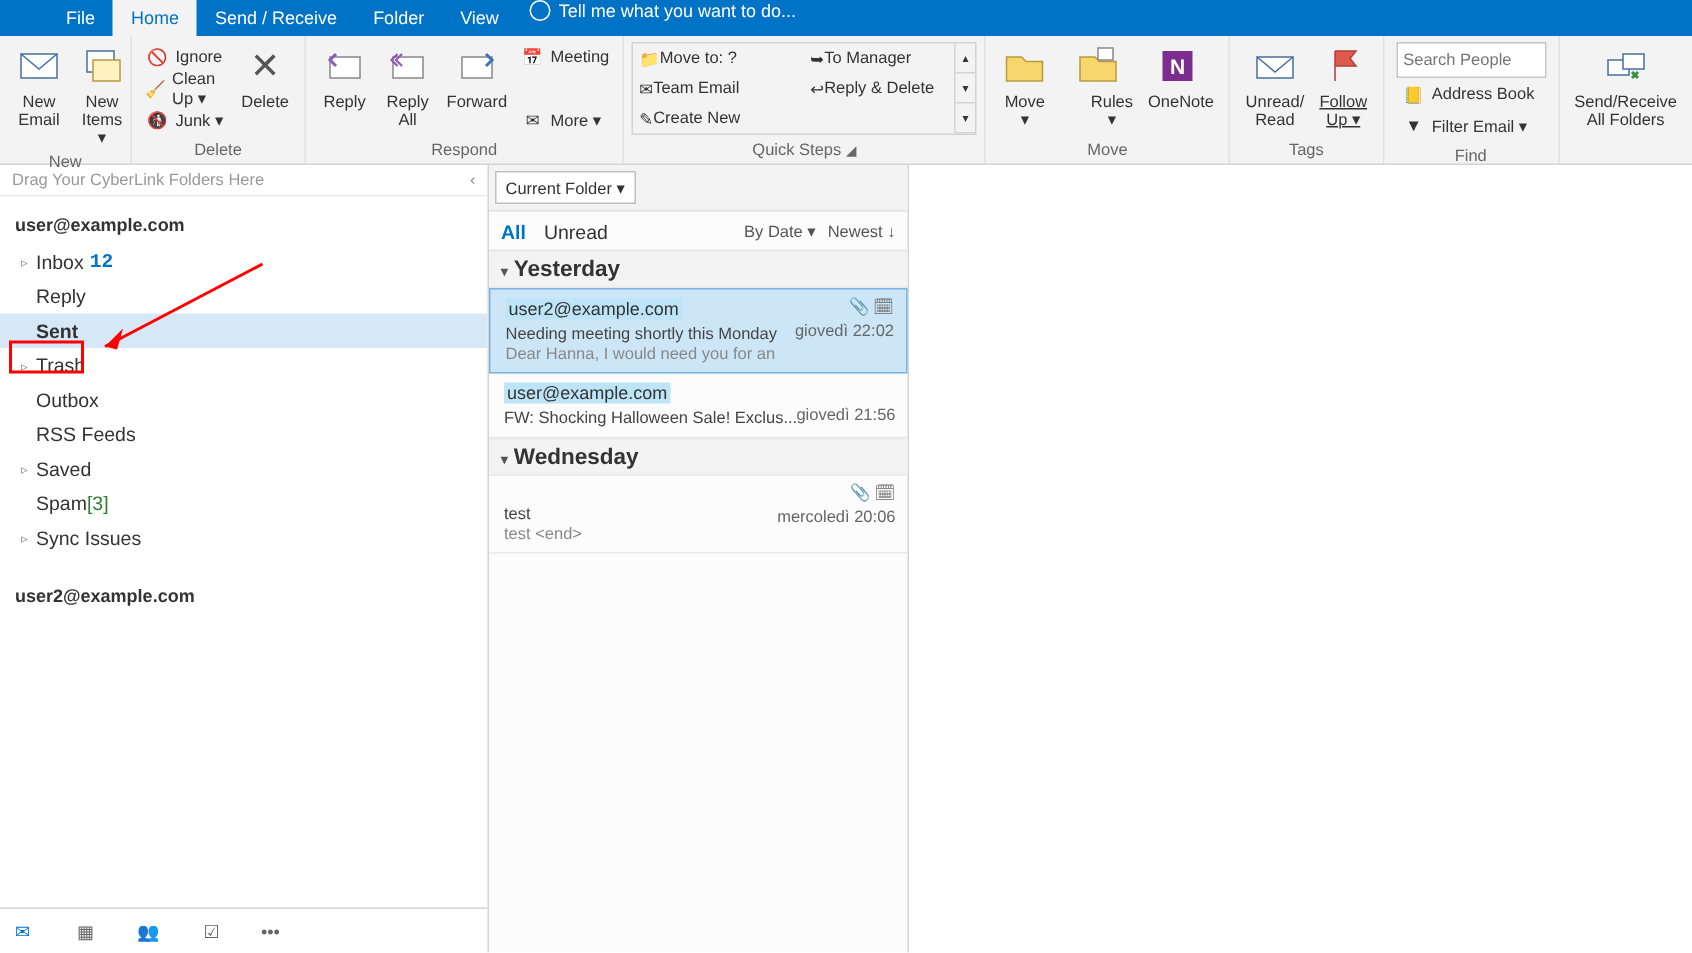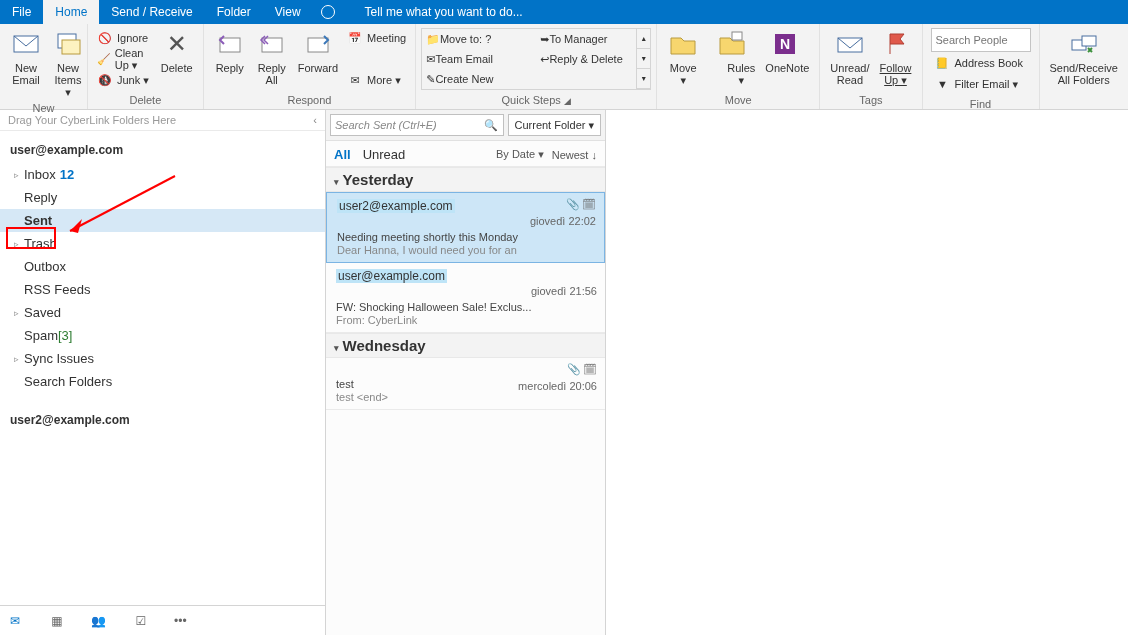--- a/index.html
+++ b/index.html
@@ -1,22 +1,22 @@
 <!DOCTYPE html>
 <html><head>
 <meta charset="utf-8">
 <style>
 * { box-sizing: border-box; margin: 0; padding: 0; }
 body { font-family: "Segoe UI", Tahoma, sans-serif; font-size: 12px; color: #333; background: #fff; width: 1128px; height: 635px; overflow: hidden; }
 
 
-.menubar { background: #0173C7; height: 24px; display: flex; align-items: center; color: #fff; }
+.menubar { background: #0173C7; height: 24px; display: flex; align-items: flex-start; color: #fff; padding-left: 32px; }
 .menubar .tab { padding: 0 12px; height: 24px; line-height: 24px; cursor: pointer; font-size: 12px; }
 .menubar .tab.active { background: #F3F3F3; color: #0173C7; }
-.menubar .tell-me { display: flex; align-items: center; margin-left: 8px; gap: 24px; }
+.menubar .tell-me { display: flex; align-items: center; margin-left: 8px; }
 .menubar .bulb { width: 14px; height: 14px; border: 1px solid #fff; border-radius: 50%; display: inline-block; margin-right: 6px; position: relative; }
 
 
 .ribbon { background: #F3F3F3; border-bottom: 1px solid #D4D4D4; height: 86px; display: flex; }
 .group { border-right: 1px solid #E1E1E1; display: flex; flex-direction: column; }
 .group-content { flex: 1; display: flex; align-items: flex-start; padding: 2px 5px; }
 .group-label { text-align: center; font-size: 11px; color: #666; height: 15px; line-height: 13px; }
 
 .big-btn { display: flex; flex-direction: column; align-items: center; padding: 2px 5px; cursor: pointer; }
 .big-btn .icon { width: 32px; height: 32px; margin-bottom: 2px; }
@@ -38,21 +38,21 @@
 
 .main { display: flex; height: calc(635px - 24px - 86px); }
 
 
 .folder-pane { width: 326px; border-right: 1px solid #D4D4D4; display: flex; flex-direction: column; position: relative; }
 .fav-drop { color: #999; font-size: 11px; padding: 4px 8px; border-bottom: 1px solid #EAEAEA; display:flex; justify-content: space-between; }
 .folder-list { flex: 1; overflow: auto; padding-top: 6px; }
 .account-hdr { font-weight: bold; font-size: 12px; padding: 6px 10px; }
 .folder-item { padding: 4px 14px; font-size: 13px; cursor: pointer; display: flex; align-items: center; }
 .folder-item .expander { width: 8px; display: inline-block; color: #888; font-size: 9px; margin-right: 2px; }
-.folder-item .count { color: #0173C7; font-weight: bold; margin-left: 4px; }
+.folder-item .count { color: #0173C7; font-weight: bold; margin-left: 4px; font-family: Liberation Mono, monospace; }
 .folder-item.selected { background: #D6E8F6; font-weight: bold; }
 .sent-highlight { position: absolute; border: 2px solid red; left: 6px; width: 50px; height: 22px; top: 96px; pointer-events: none; }
 
 
 .arrow-annot { position: absolute; left: 60px; top: 40px; width: 120px; height: 70px; pointer-events: none; }
 
 
 .bottom-nav { height: 30px; border-top: 1px solid #D4D4D4; display: flex; align-items: center; padding: 0 6px; gap: 24px; }
 .bottom-nav .nicon { width: 18px; height: 18px; color: #0173C7; cursor: pointer; display:flex; align-items:center; justify-content:center; }
 .bottom-nav .dots { color: #666; cursor: pointer; }
@@ -68,21 +68,21 @@
 .filter-row .view-tab.active { color: #0173C7; font-weight: bold; }
 .filter-row .spacer { flex: 1; }
 .filter-row .sort { font-size: 11px; color: #555; margin-left: 8px; cursor:pointer; }
 
 .group-hdr { background: #F3F3F3; font-size: 15px; font-weight: bold; padding: 3px 8px; border-top:1px solid #E8E8E8; border-bottom:1px solid #E8E8E8; }
 .group-hdr::before { content: "▾"; font-size: 9px; margin-right: 4px; color:#555; }
 
 .msg-item { border-bottom: 1px solid #EAEAEA; padding: 6px 10px; cursor: pointer; position: relative; }
 .msg-item.selected { background: #CDE6F7; border: 1px solid #7BB4E3; }
 .msg-from { font-size: 12px; background: #BEE4F7; display:inline-block; padding: 0 2px; }
-.msg-subj { font-size: 11px; color: #444; margin-top: 18px; }
+.msg-subj { font-size: 11px; color: #444; margin-top: 4px; }
 .msg-prev { font-size: 11px; color: #888; margin-top: 1px; }
 .msg-date { position: absolute; right: 8px; top: 22px; font-size: 11px; color: #666; }
 .msg-icons { position: absolute; right: 8px; top: 4px; display:flex; gap:2px; }
 .msg-icons span { width:14px; height:14px; display:inline-flex; align-items:center; justify-content:center; font-size:11px; color:#666; }
 
 
 .reading-pane { flex: 1; background: #fff; }
 
 
 .ibox { display:inline-flex; align-items:center; justify-content:center; }
@@ -368,24 +368,20 @@
         </div>
       <div class="folder-item">
           <span class="expander"></span>
           <span>Spam</span> 
           <span style="color:#2E7D32;">[3]</span>
         </div>
       <div class="folder-item">
           <span class="expander">▹</span>
           <span>Sync Issues</span>
         </div>
-      <div class="folder-item">
-          <span class="expander"></span>
-          <span>Search Folders</span>
-        </div>
 
       <div class="account-hdr" style="margin-top:14px;">user2@example.com</div>
 
       <div class="sent-highlight"></div>
 
       <svg class="arrow-annot" viewBox="0 0 120 70">
           <line x1="115" y1="5" x2="10" y2="60" stroke="red" stroke-width="2"></line>
           <polygon points="10,60 22,48 18,62" fill="red"></polygon>
         </svg>
     </div>
@@ -394,24 +390,20 @@
       <span class="nicon">✉</span>
       <span class="nicon" style="color:#666;">▦</span>
       <span class="nicon" style="color:#666;">👥</span>
       <span class="nicon" style="color:#666;">☑</span>
       <span class="dots">•••</span>
     </div>
   </div>
 
   <div class="msg-pane">
     <div class="search-row">
-      <div class="search-box">
-        <span>Search Sent (Ctrl+E)</span>
-        <span style="font-style:normal;color:#555;">🔍</span>
-      </div>
       <div class="scope-btn">Current Folder ▾</div>
     </div>
     <div class="filter-row">
       <span class="view-tab active">All</span>
       <span class="view-tab">Unread</span>
       <span class="spacer"></span>
       <span class="sort">By Date ▾</span>
       <span class="sort">Newest ↓</span>
     </div>
 
@@ -422,21 +414,20 @@
           <span>🗓</span>
         </div>
       <span class="msg-from">user2@example.com</span>
       <div class="msg-subj">Needing meeting shortly this Monday</div>
       <div class="msg-prev">Dear Hanna,  I would need you for an</div>
       <div class="msg-date">giovedì 22:02</div>
     </div>
     <div class="msg-item">
       <span class="msg-from">user@example.com</span>
       <div class="msg-subj">FW: Shocking Halloween Sale! Exclus...</div>
-      <div class="msg-prev">From: CyberLink</div>
       <div class="msg-date">giovedì 21:56</div>
     </div>
 
     <div class="group-hdr">Wednesday</div>
     <div class="msg-item">
       <div class="msg-icons">
           <span>📎</span>
           <span>🗓</span>
         </div>
       <div class="msg-subj" style="margin-top:14px;">test</div>

